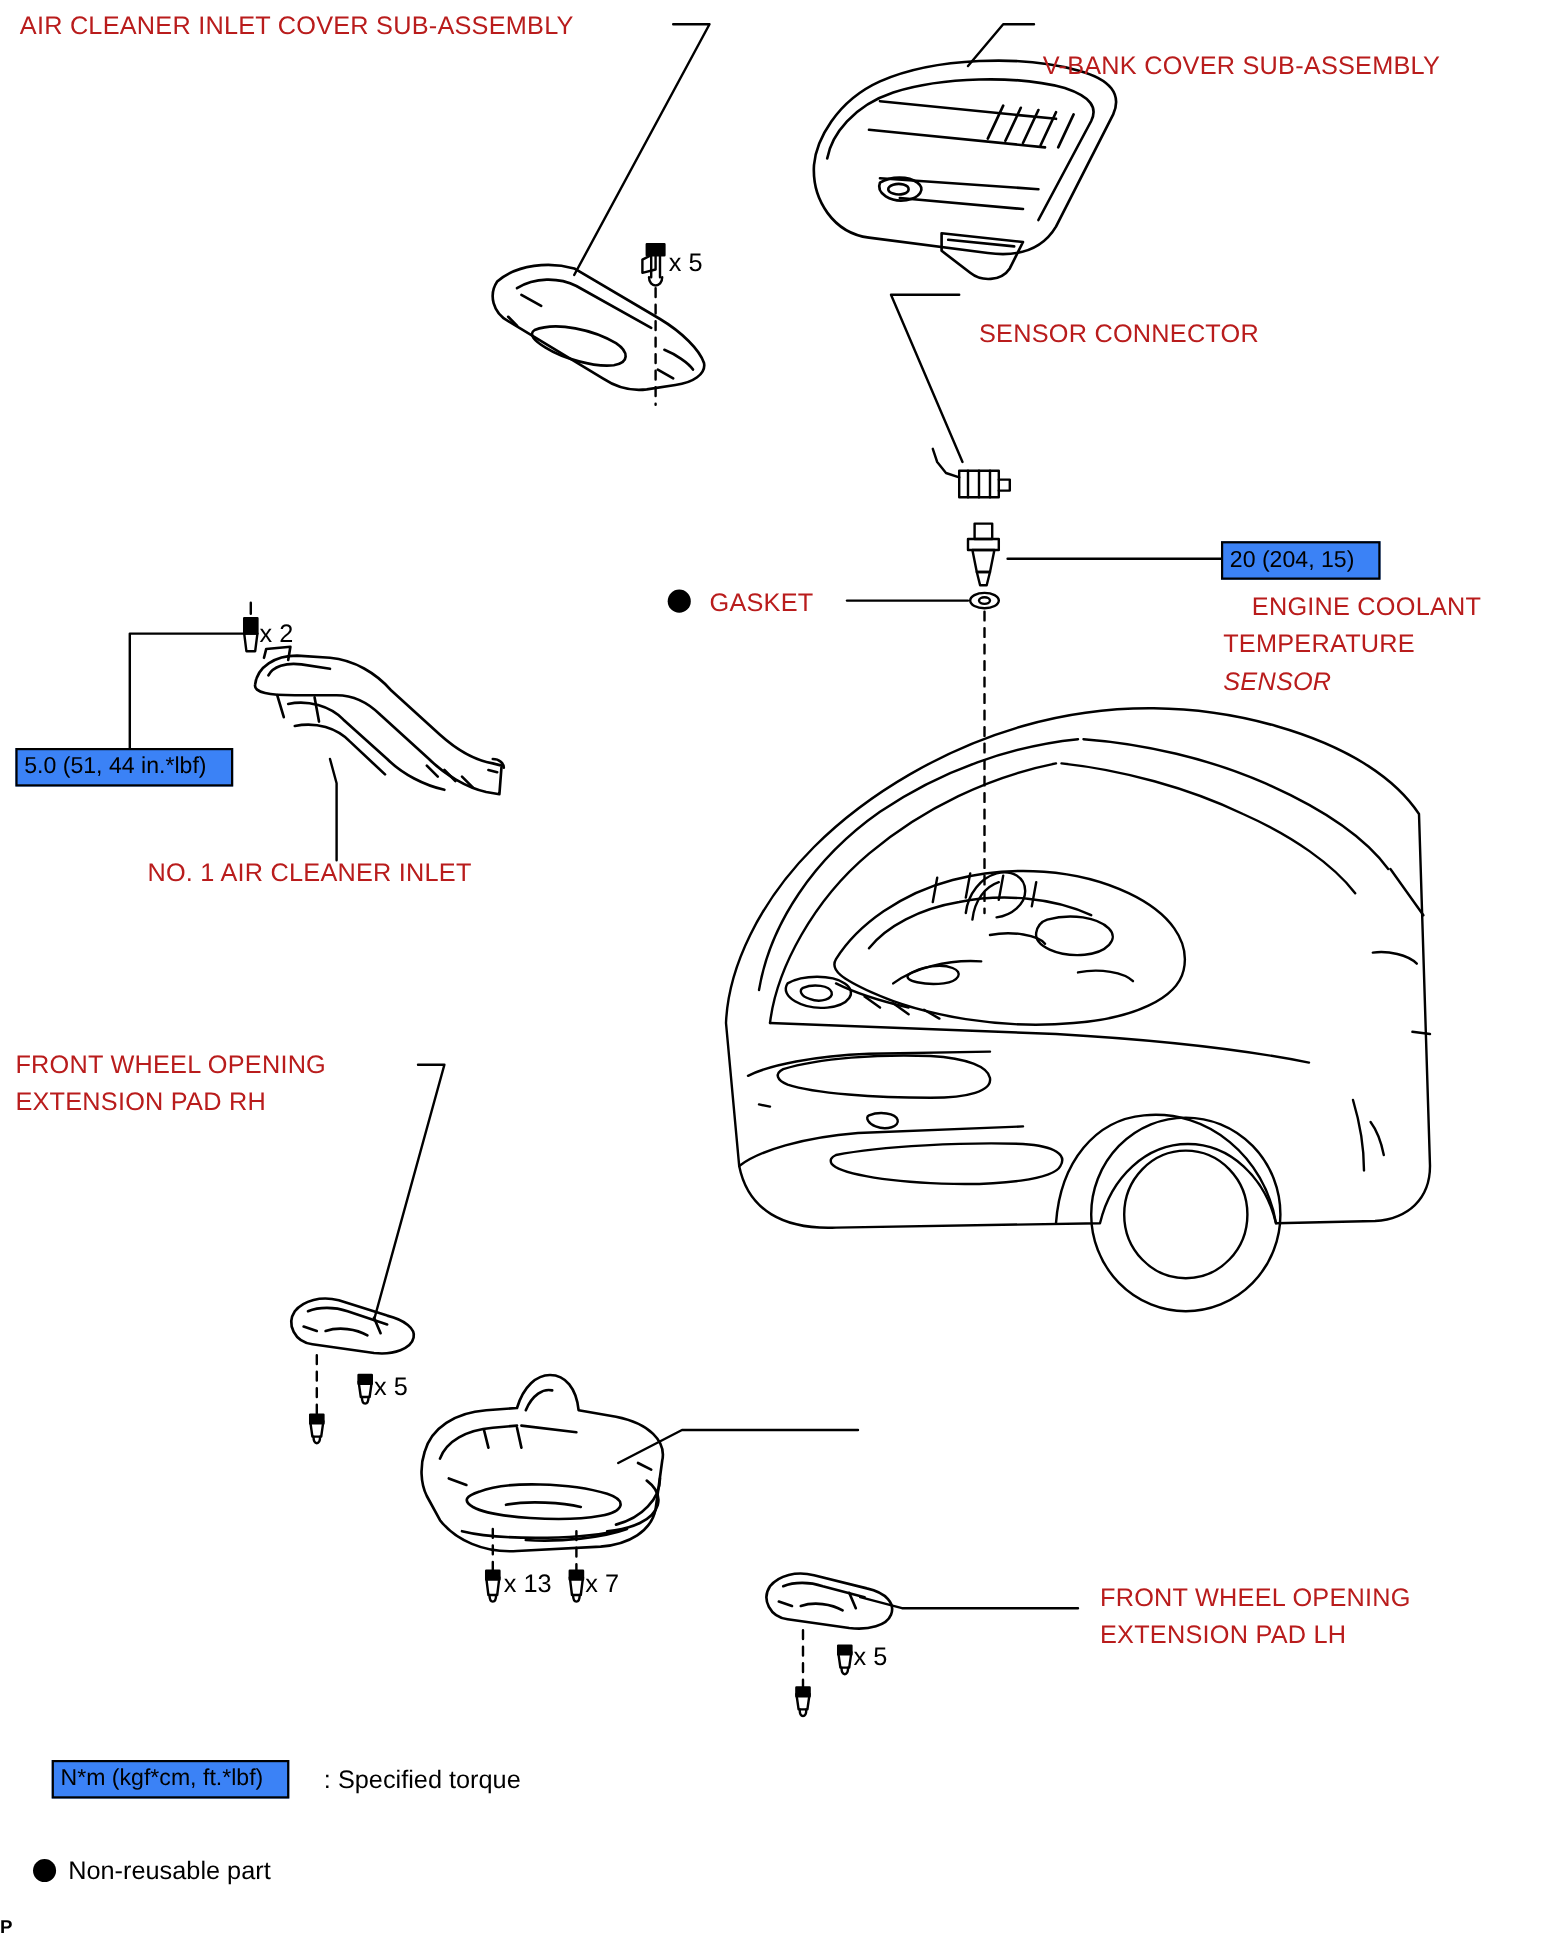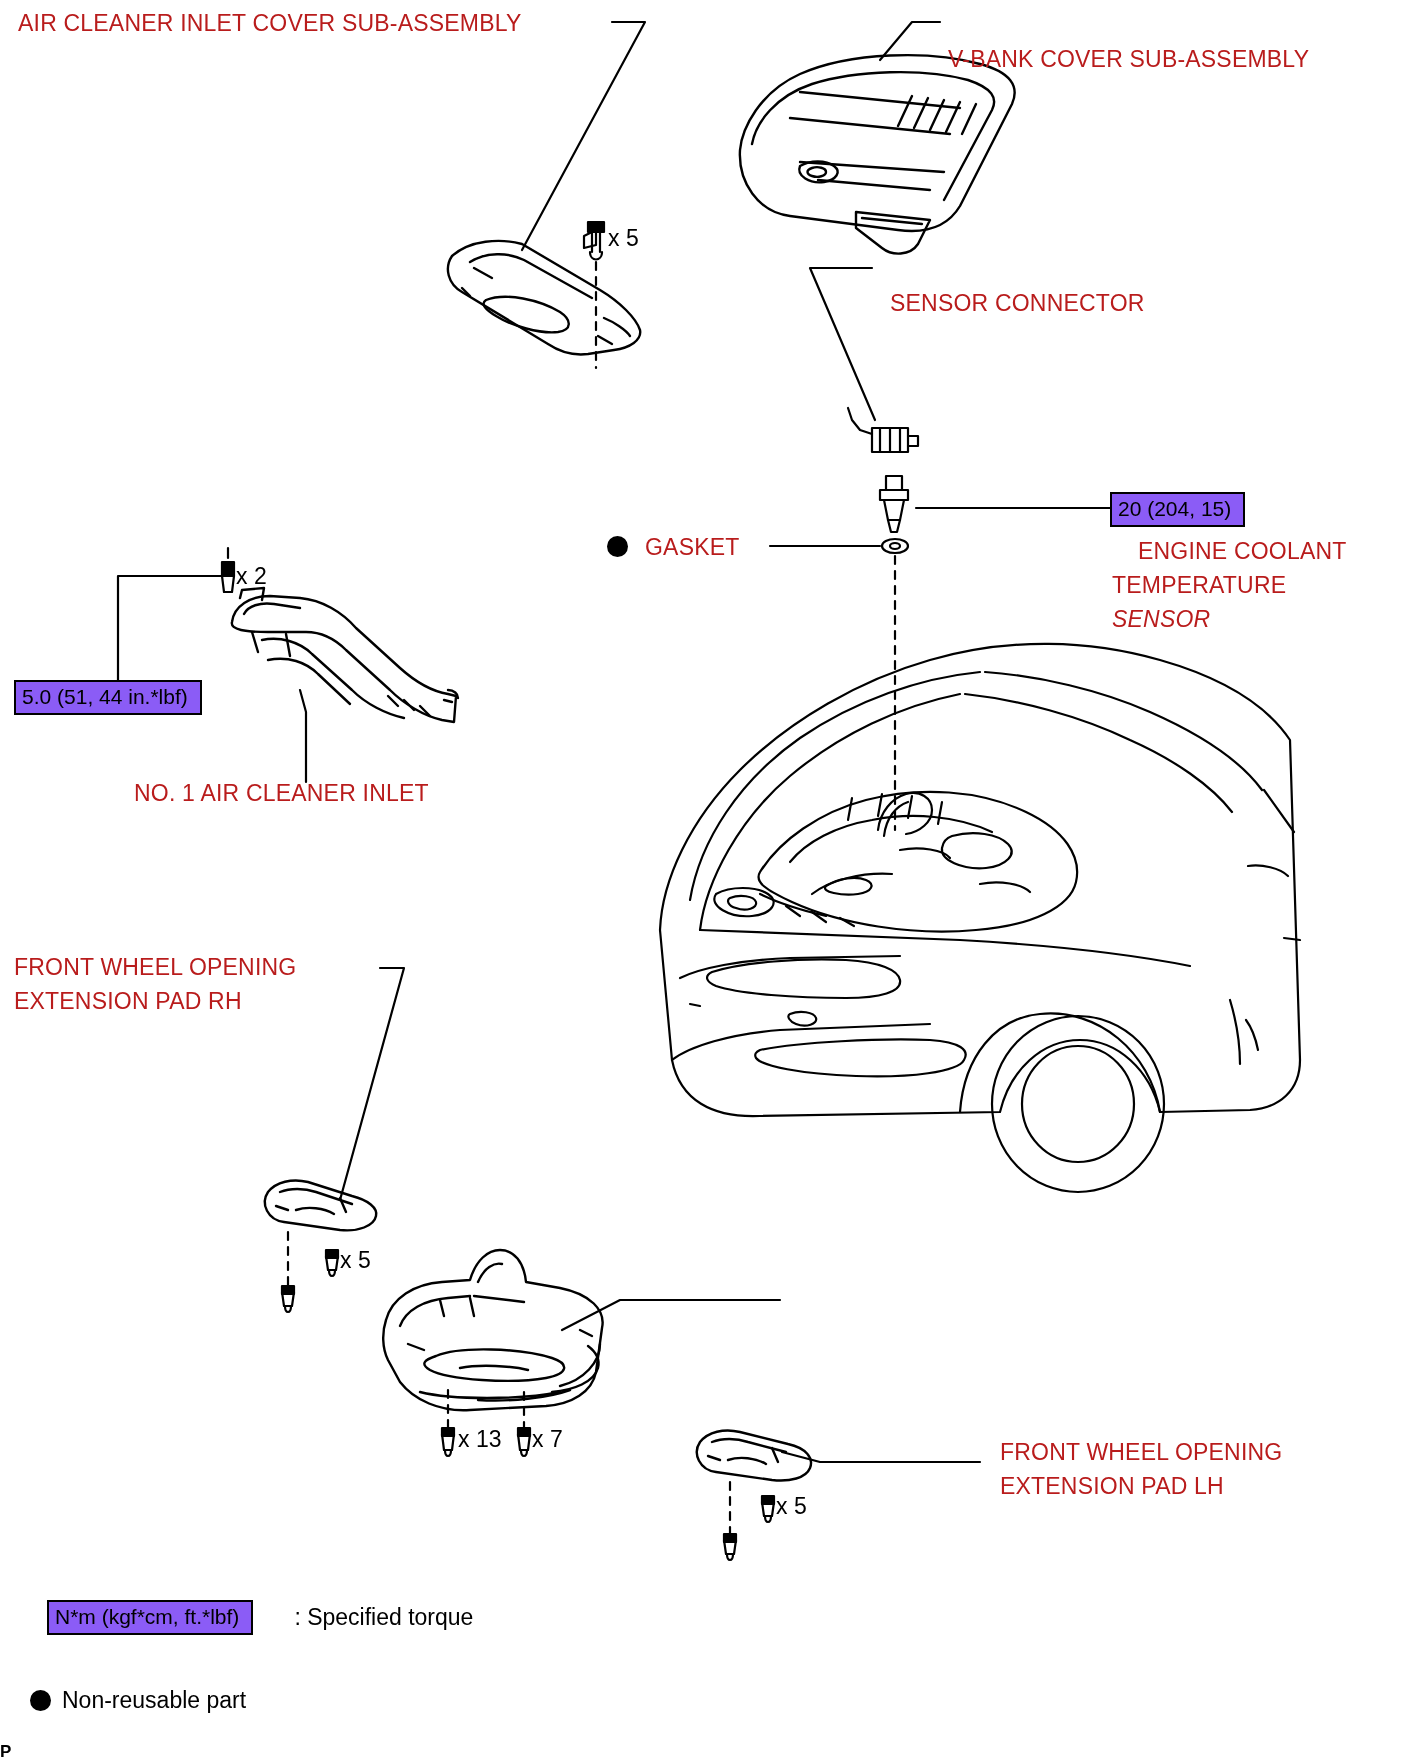--- a/index.html
+++ b/index.html
@@ -22,22 +22,22 @@
     line-height: 30px;
     letter-spacing: 0.2px;
     white-space: pre;
     color: #b91c1c;
   }
   .boxed {
     position: absolute;
     border: 2px solid #000;
     font-size: 21px;
     line-height: 24px;
-    padding: 3px 12px 4px 6px;
-    background: #8b5cf6;
+    padding: 3px 22px 4px 6px;
+    background: #3b82f6;
     white-space: pre;
   }
   .qty {
     position: absolute;
     font-size: 23px;
     line-height: 26px;
     white-space: pre;
   }
   svg.art {
     position: absolute;

